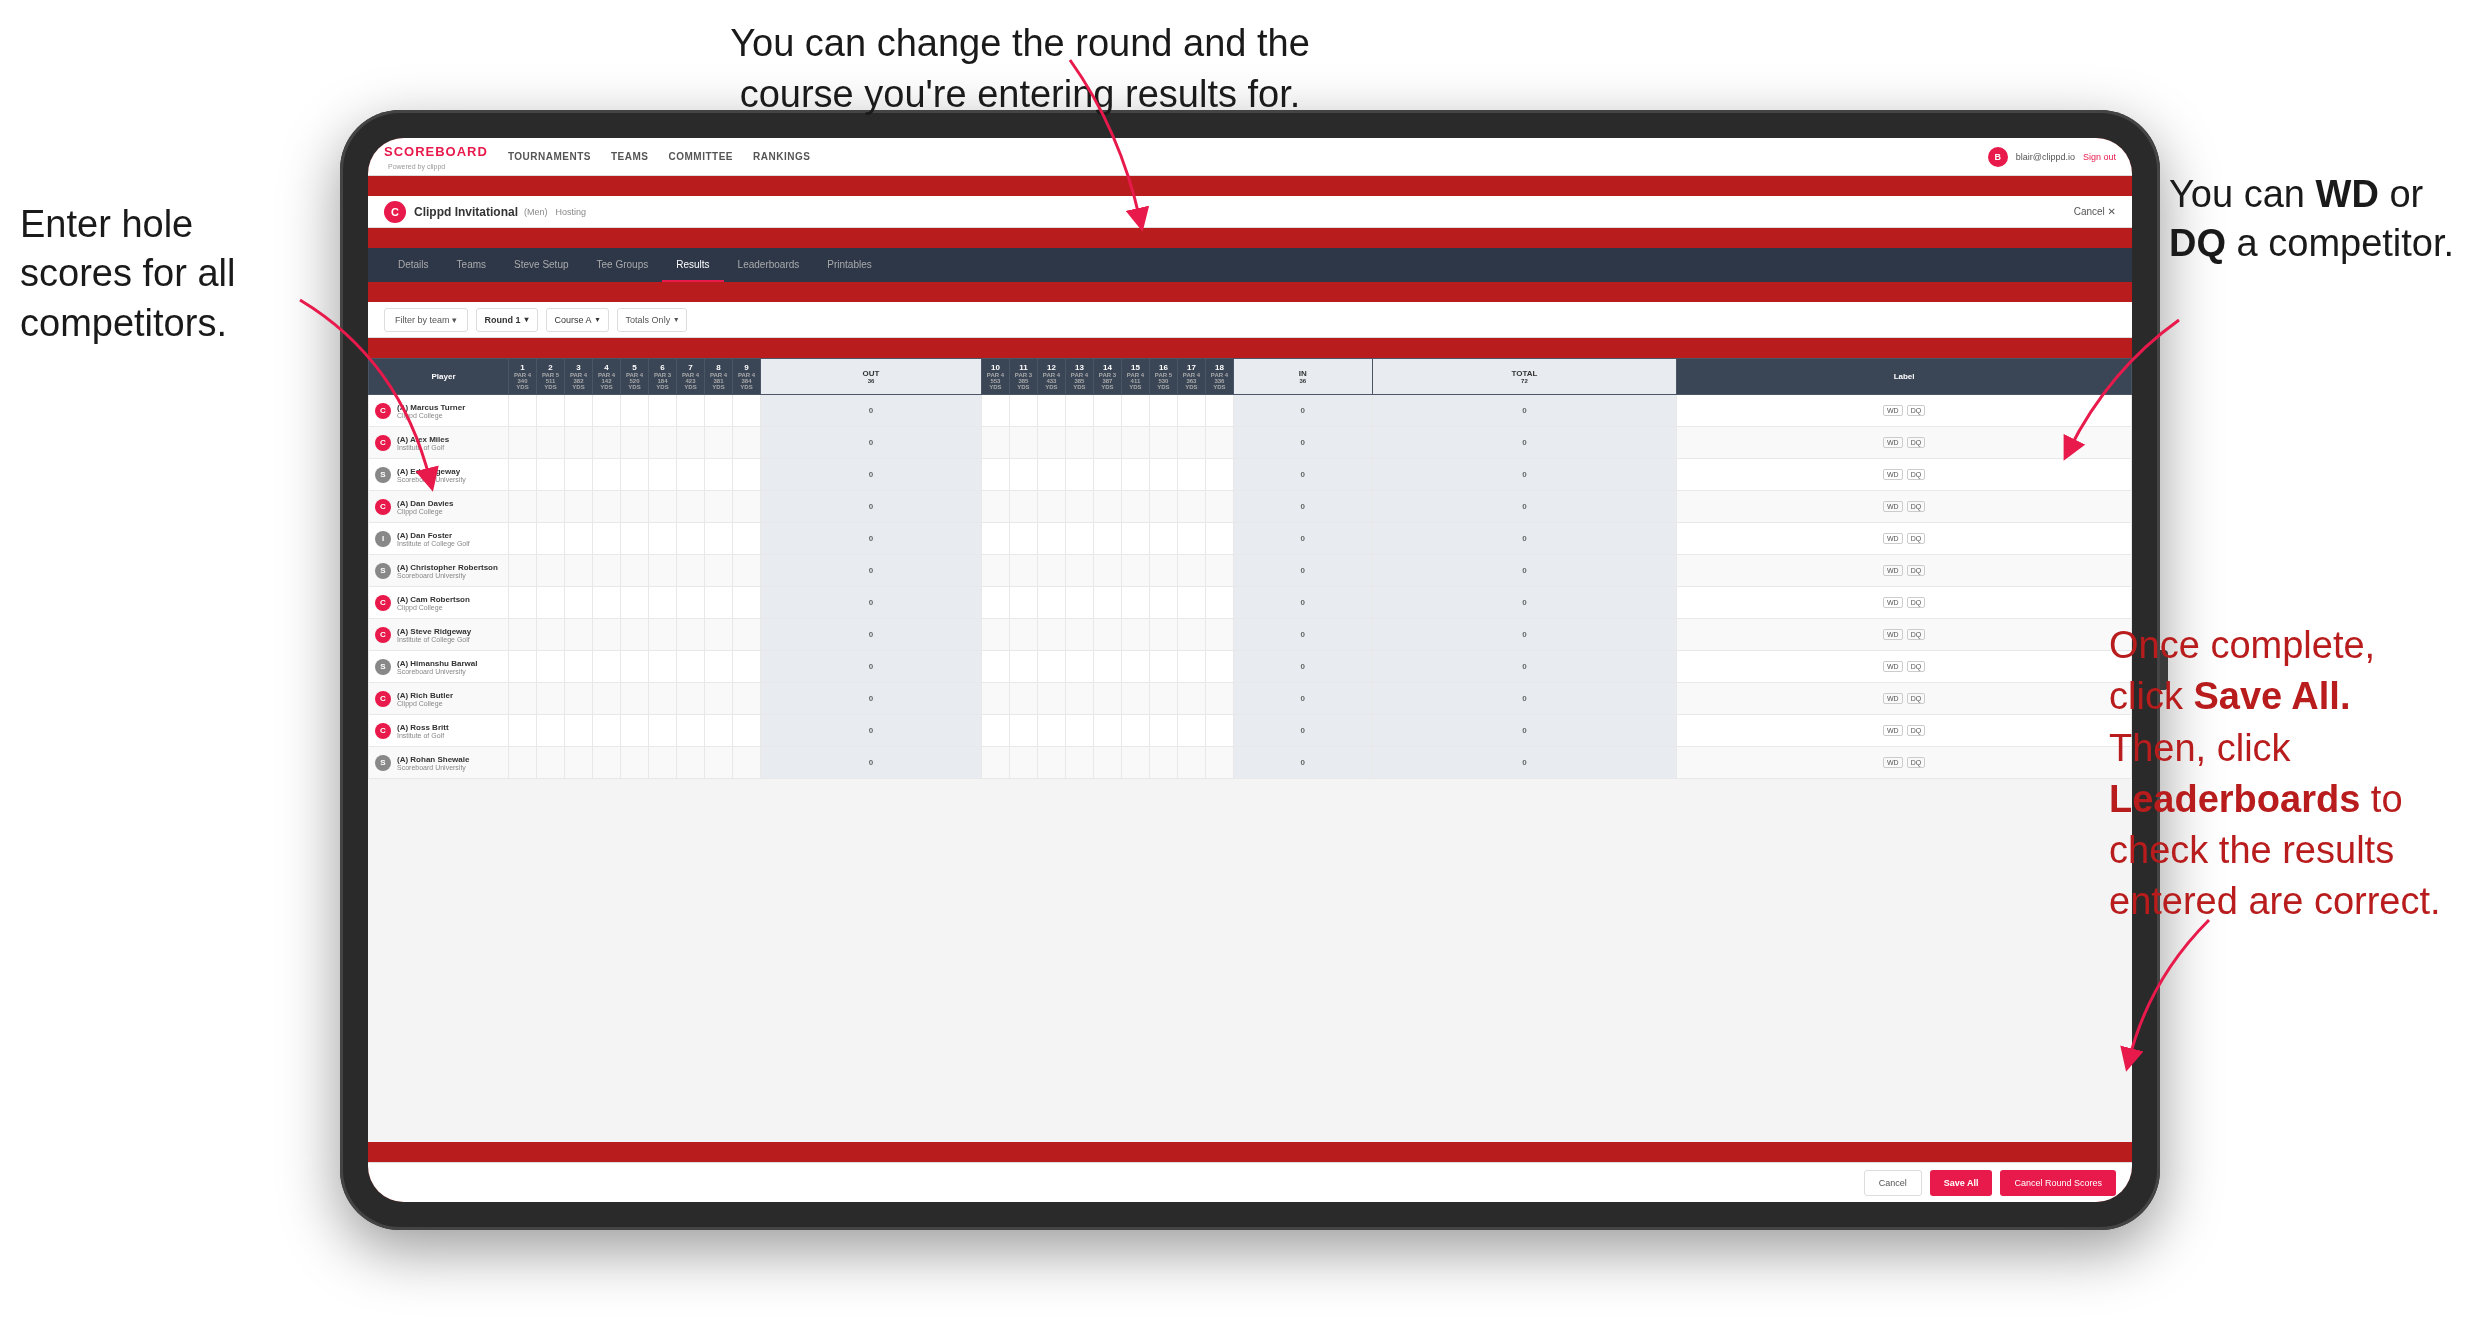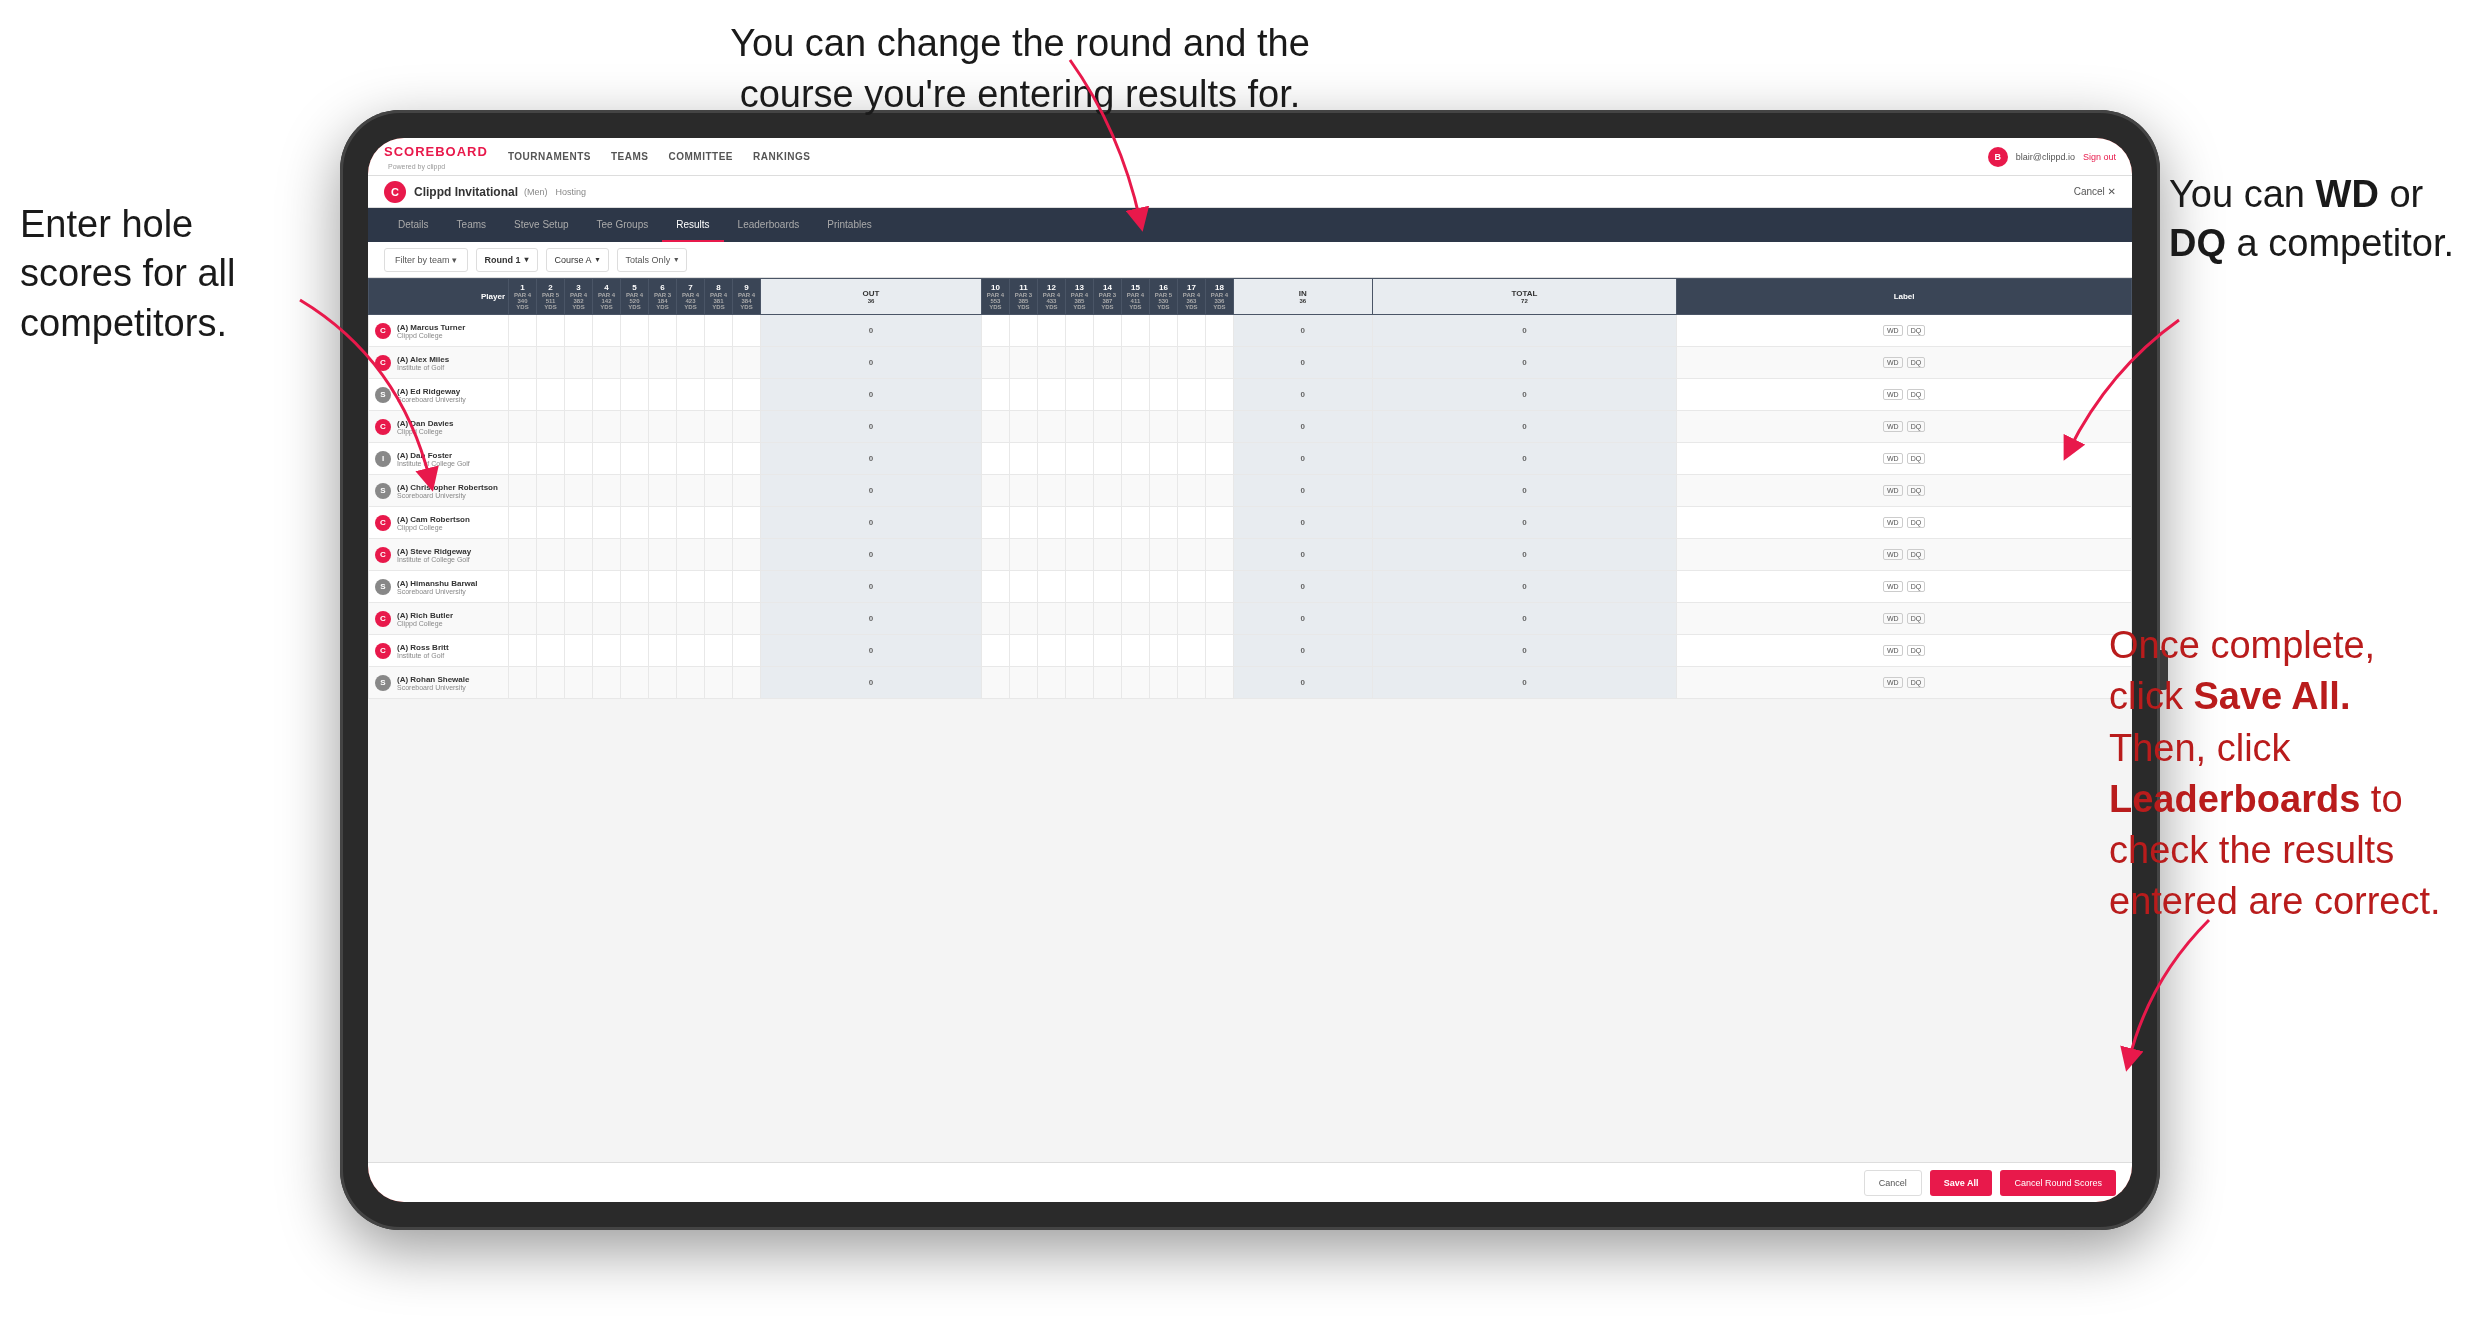--- a/index.html
+++ b/index.html
@@ -50,20 +50,21 @@
 
     
     .app {
       width: 100%;
       height: 100%;
       background: #b91c1c;
       font-family: Arial, Helvetica, sans-serif;
       font-size: 11px;
       display: flex;
       flex-direction: column;
+      gap: 20px;
     }
 
     
     .top-nav {
       background: #ffffff;
       border-bottom: 1px solid #ddd;
       display: flex;
       align-items: center;
       padding: 0 16px;
       height: 38px;
@@ -298,21 +299,21 @@
 
     .scorecard-table thead tr.header-row th {
       padding: 4px 3px;
       text-align: center;
       border: 1px solid #4a5566;
       font-weight: 600;
       font-size: 8px;
     }
 
     .scorecard-table thead tr.header-row th.player-col {
-      text-align: right;
+      text-align: center;
       padding-left: 13px;
       width: 140px;
       min-width: 140px;
     }
 
     .scorecard-table tbody tr {
       background: #fff;
       border-bottom: 1px solid #eee;
     }
 

